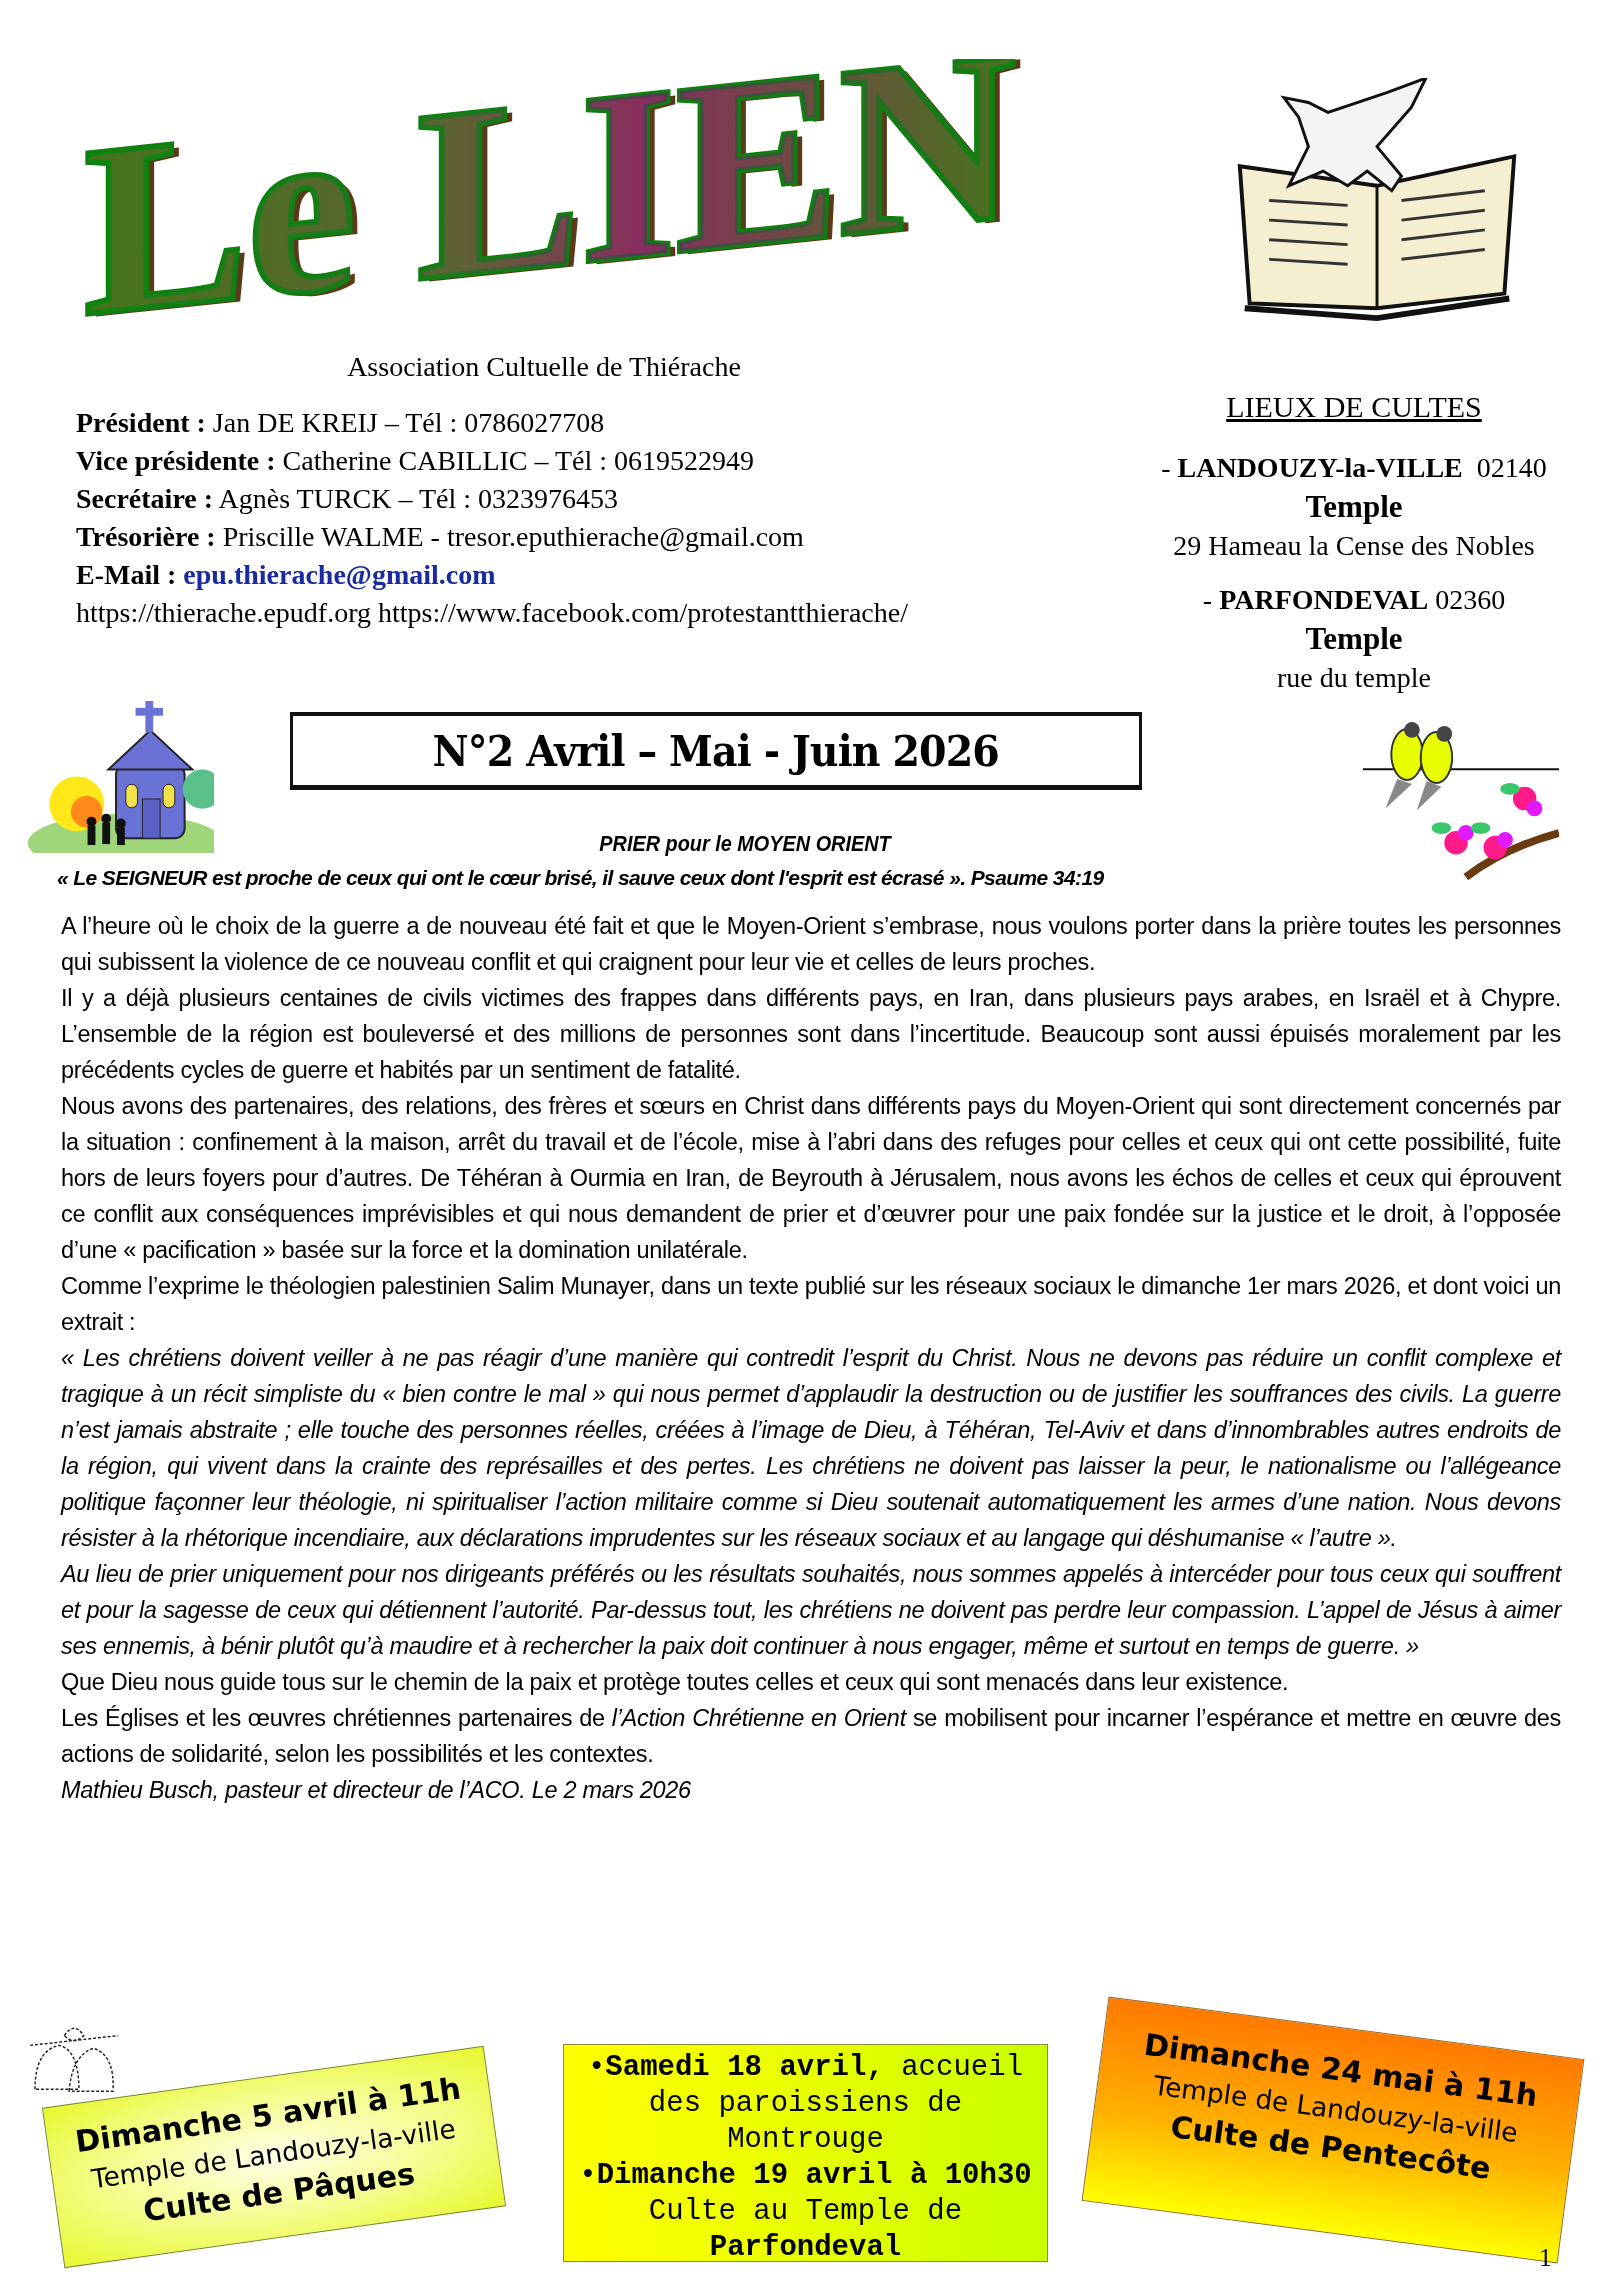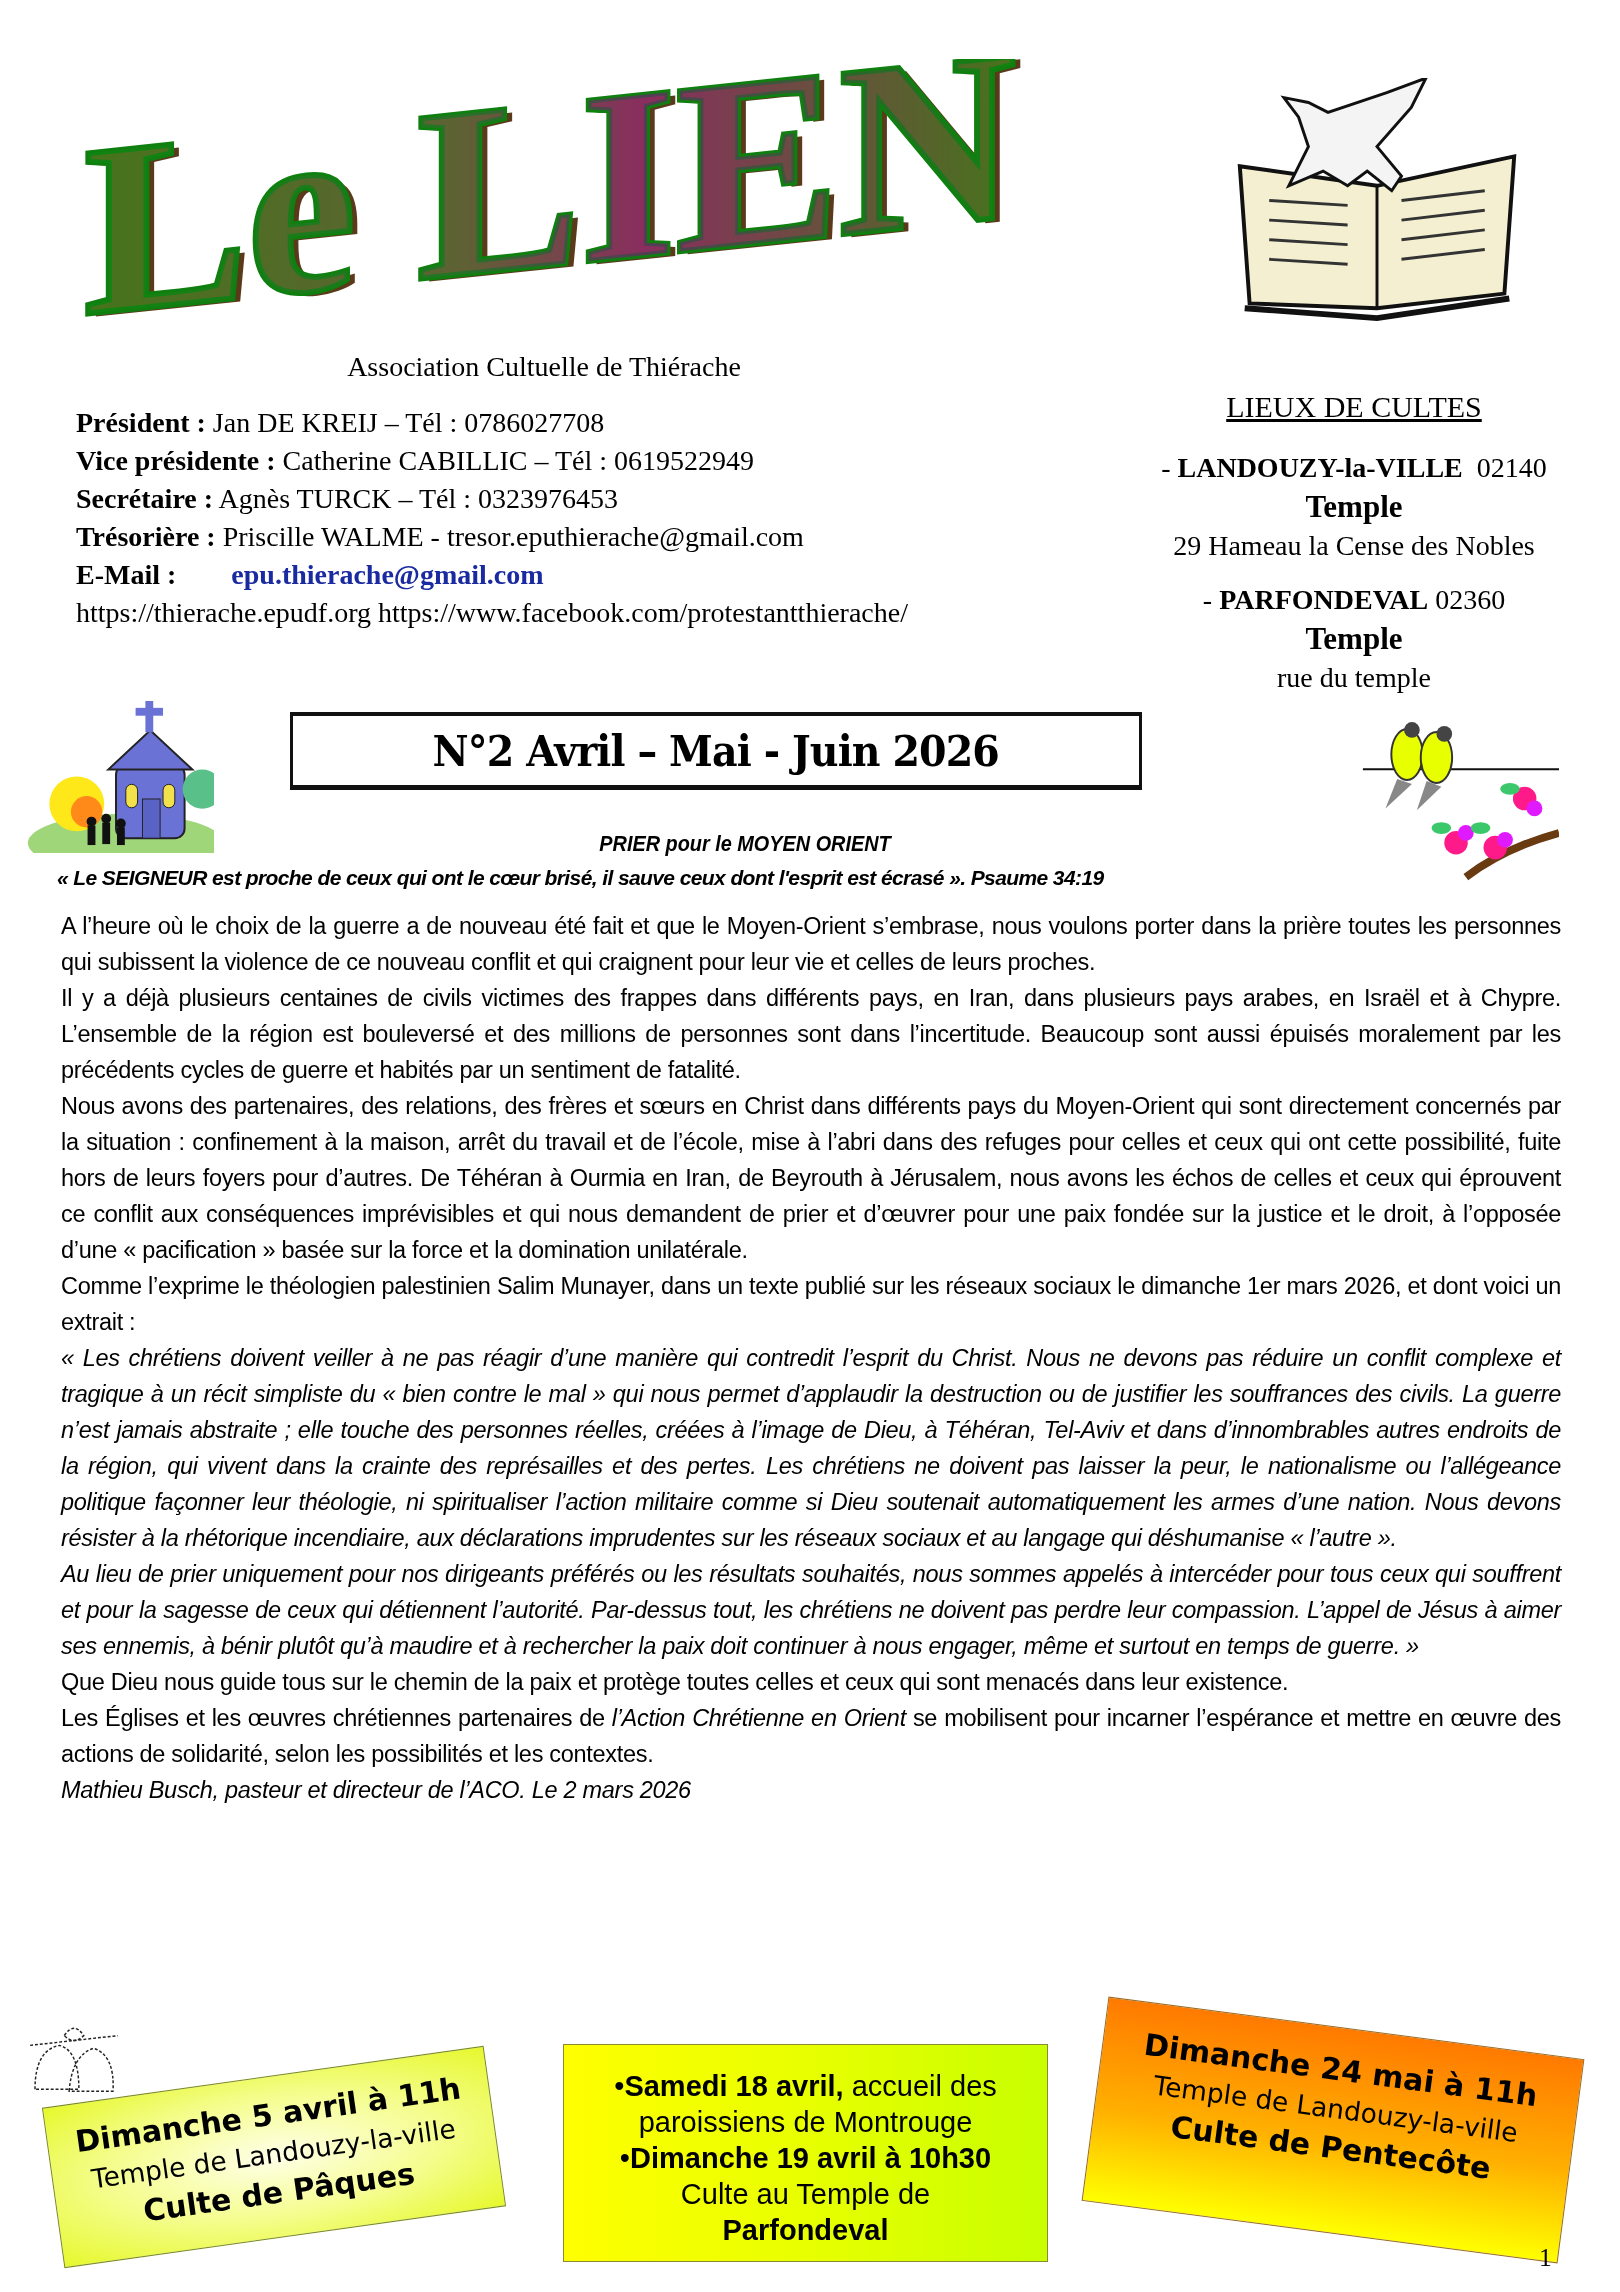--- a/index.html
+++ b/index.html
@@ -10,21 +10,21 @@
   #title-logo { left:59px; top:59px; width:1039px; height:284px; }
   #title-logo svg { width:100%; height:100%; }
 
   #bible-dove { left:1230px; top:78px; width:294px; height:245px; }
 
   
   #assoc-name { left:0; top:351px; width:1088px; text-align:center; font-weight:normal; font-size:28px; }
   #contacts { left:76px; top:404px; width:1019px; font-size:28px; line-height:38px; white-space:nowrap; }
   #contacts .row { display:block; }
   #contacts b { font-weight:bold;text-align:right; }
-  #contacts .email { color:#1a2aa0; font-weight:bold;margin-left:48px; }
+  #contacts .email { color:#1a2aa0; font-weight:bold; }
 
   
   #lieux { left:1088px; top:390px; width:532px; text-align:center; font-size:28px; }
   #lieux .h { font-weight:normal; text-decoration:underline; font-size:30px; margin-bottom:23.5px; display:block; }
   #lieux .line { display:block; line-height:39px; }
   #lieux .temple { font-weight:bold; font-size:31px; }
   #lieux .gap { height:15.7px; }
 
   
   #issue-box { left:290px; top:712px; width:852px; height:78px; border:3.9px solid #111; border-top-width:4.9px; border-bottom-width:5.9px; box-sizing:border-box; display:flex; align-items:center; justify-content:center; }
@@ -38,21 +38,21 @@
   #psalm { left:57px; top:866px; width:1529px; font-family:"Liberation Sans", sans-serif; font-style:italic; font-weight:bold; font-size:21px; white-space:nowrap; letter-spacing:-0.6px; }
   #article { left:61px; top:908px; width:1500px; font-family:"Liberation Sans", sans-serif; font-size:23.5px; line-height:36px; text-align:justify; letter-spacing:-0.3px; }
   #article p { margin:0; }
   #article .it { font-style:italic; }
   #article .sig { font-style:italic; }
 
   
   .event { box-sizing:border-box; text-align:center; font-family:"DejaVu Sans", sans-serif; }
   #event-easter { left:51px; top:2076px; width:446px; height:162px; transform:rotate(-8deg); background:radial-gradient(ellipse at 50% 50%, #ffffe8 0%, #f4fd8a 55%, #e6f82c 100%); border:1px solid #7a8a20; padding-top:17.6px; font-size:26.5px; line-height:39px; }
   #bells { left:24.5px; top:2021px; width:98px; height:78px; }
-  #event-april { left:563px; top:2044px; width:485px; height:218px; background:linear-gradient(90deg, #ffff00 0%, #e8ff00 50%, #c8ff00 100%); border:1px solid #8a8a30; font-family:Liberation Sans, sans-serif; font-size:29px; line-height:36px; padding-top:23px; }
+  #event-april { left:563px; top:2044px; width:485px; height:218px; background:linear-gradient(90deg, #ffff00 0%, #e8ff00 50%, #c8ff00 100%); border:1px solid #8a8a30; font-family:Liberation Mono, monospace; font-size:29px; line-height:36px; padding-top:5px; }
   #event-may { left:1093px; top:2027px; width:480px; height:206px; transform:rotate(7.5deg); background:linear-gradient(180deg, #ff7a00 0%, #ffb000 55%, #ffff00 100%); border:1px solid #9a6a20; padding-top:21.6px; font-size:26.5px; line-height:39px; }
   .event b { font-weight:bold; }
   .event .big { font-size:30px; font-weight:bold; }
 
   #page-number { left:1539px; top:2243px; font-size:25.5px; }
 </style>
 </head>
 <body>
 
 <div id="title-logo" class="abs">

